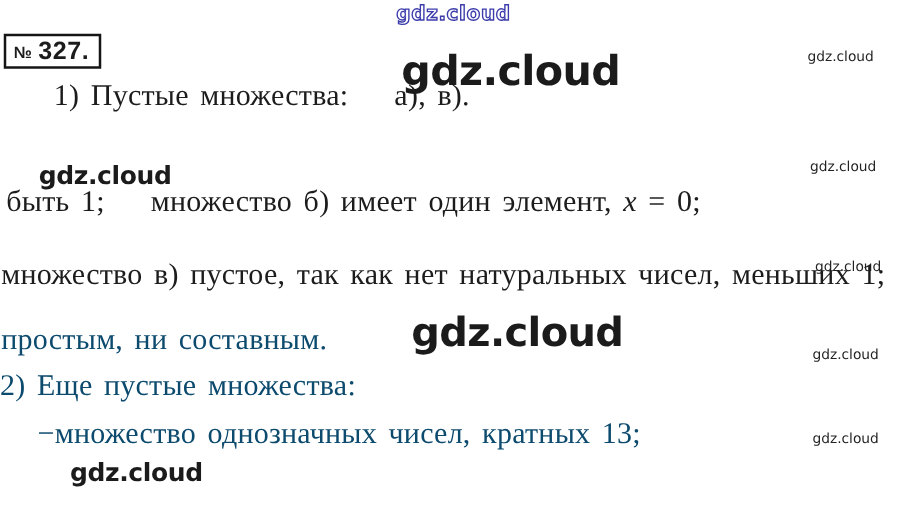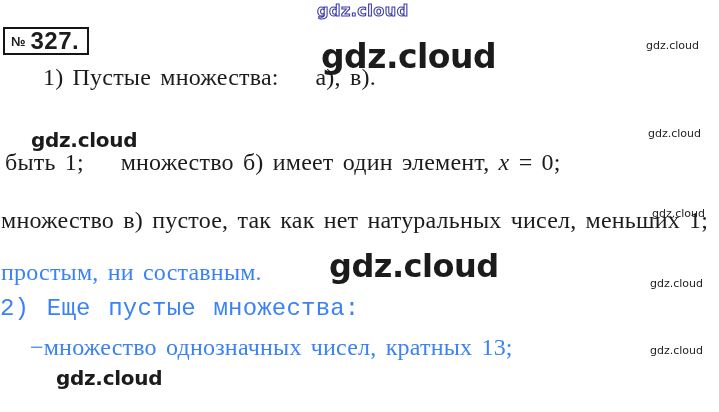--- a/index.html
+++ b/index.html
@@ -20,34 +20,34 @@
     border: 2px solid #151515;
     height: 22px;
     padding: 1px 8px 1px 6px;
     display: flex;
     align-items: center;
     gap: 5px;
     font-family: "Liberation Sans", sans-serif;
     background: #ffffff;
   }
   .numbox .sym { font-size: 13px; font-weight: 600; }
-  .numbox .val { font-size: 24px; font-weight: 600; letter-spacing: 0.5px; }
+  .numbox .val { font-size: 20px; font-weight: 600; letter-spacing: 0.5px; }
 
   
   .line {
     position: absolute;
     white-space: pre;
     font-size: 24px;
     line-height: 28px;
     letter-spacing: 0.2px;
     word-spacing: 3px;
   }
   .var { font-style: italic; }
   .line sup { font-size: 15px; line-height: 0; }
-  .faded { color: #3b82f6; }
+  .faded { color: #0c4a6e; }
 
   
   .wm {
     position: absolute;
     font-family: "DejaVu Sans", sans-serif;
     color: #1b1b1b;
     line-height: 1;
     white-space: pre;
   }
   .wm-outline {
@@ -123,18 +123,18 @@
   <div class="line" style="left:2px; top:63px;margin-left:41px;">1) Пустые множества:    а), в).</div>
 
 
   <div class="line" style="left:5px; top:148px;"><span>быть 1;    множество б) имеет один элемент, </span><span class="var">x</span><span> = 0;</span></div>
 
   <div class="line" style="left:1px; top:182px;margin-top:24px;">множество в) пустое, так как нет натуральных чисел, меньших 1;</div>
 
 
   <div class="line faded" style="left:1px; top:258px;">простым, ни составным.</div>
 
-  <div class="line faded" style="left:0px; top:295px;font-family:Liberation Mono, monospace;">2) Еще пустые множества:</div>
+  <div class="line faded" style="left:0px; top:295px;">2) Еще пустые множества:</div>
 
   <div class="line faded" style="left:0px; top:333px;margin-left:30px;">−множество однозначных чисел, кратных 13;</div>
 
 
 </div>
 
 </body></html>

